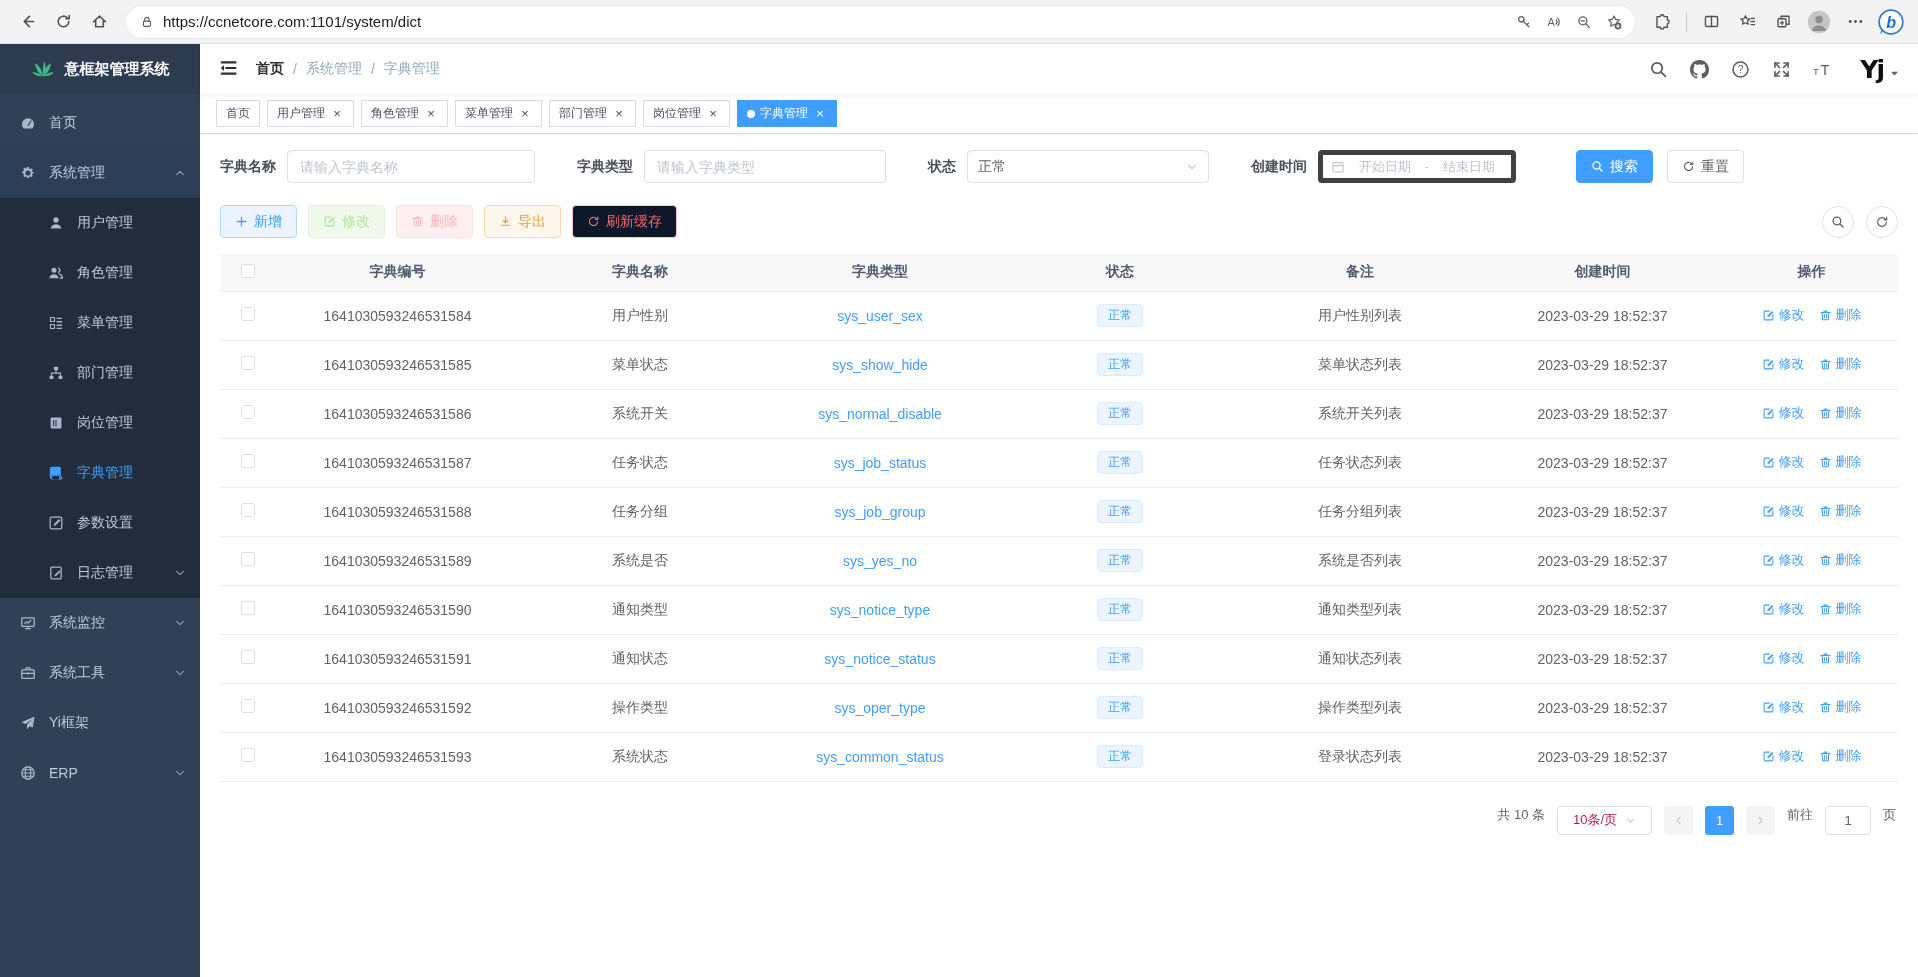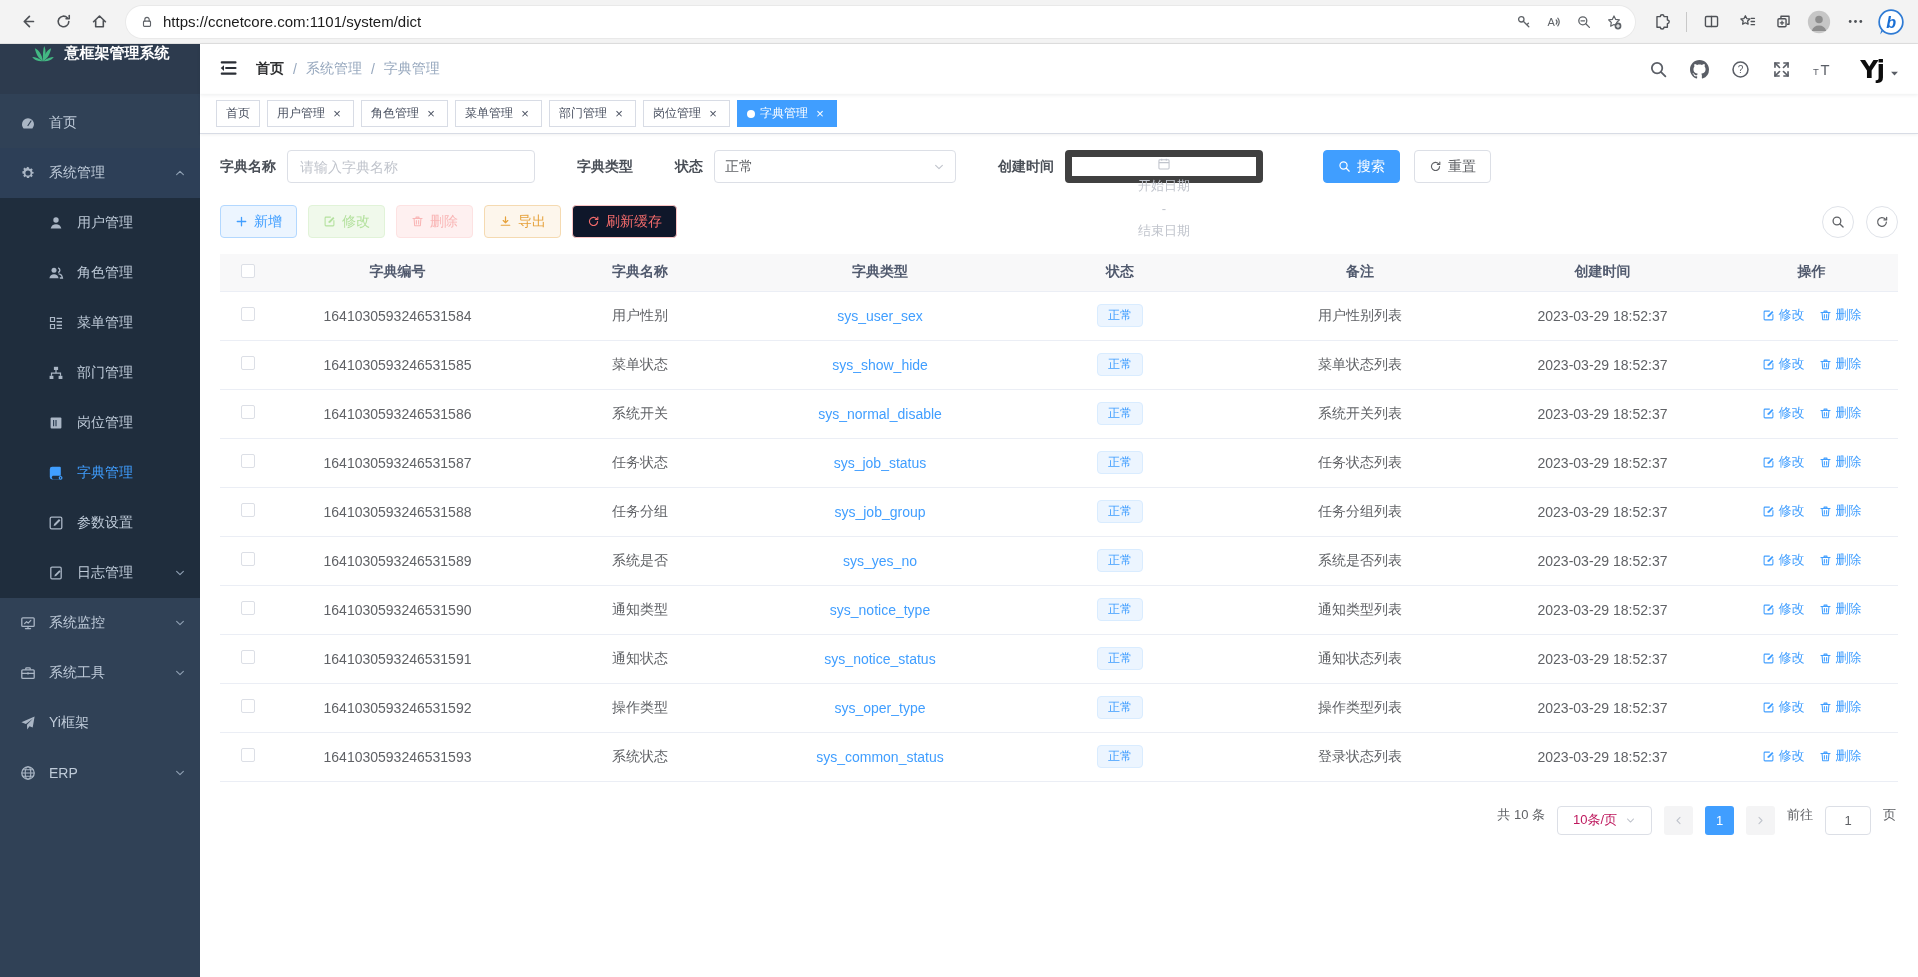--- a/index.html
+++ b/index.html
@@ -17,21 +17,21 @@
   .pill-btn svg { width:16px; height:16px; }
   .chrome-divider { width:1px; height:20px; background:#c8c8c8; margin:0 5px; flex:0 0 auto; }
   .avatar-sm svg { width:24px; height:24px; }
   .bing svg { width:28px; height:28px; }
 
   
   .app { display:flex; height:933px; }
 
   
   .sidebar { width:200px; background:#304156; color:#bfcbd9; display:flex; flex-direction:column; flex:0 0 auto; }
-  .logo { height:50px; background:#2d3b4e; display:flex; justify-content:center; gap:10px; color:#fff; font-weight:bold; font-size:15px; flex:0 0 auto; }
+  .logo { height:50px; background:#2d3b4e; display:flex; align-items:center; justify-content:center; gap:10px; color:#fff; font-weight:bold; font-size:15px; flex:0 0 auto; }
   .logo svg { width:24px; height:20px; }
   .menu { flex:1; overflow:hidden; padding-top:4px; }
   .menu-item { height:50px; display:flex; align-items:center; padding-left:20px; gap:13px; font-size:14px; cursor:pointer; position:relative; color:#bfcbd9; }
   .menu-item .mi { width:16px; height:16px; color:#aab6c5; flex:0 0 auto; }
   .menu-item .mi svg { width:16px; height:16px; }
   .menu-item.level2 { padding-left:48px; background:#1f2d3d; }
   .menu-item.active { color:#409eff; }
   .menu-item.active .mi { color:#409eff; }
   .menu-item.open-parent { background:#2d3f57; }
   .menu-arrow { position:absolute; right:14px; width:12px; height:12px; color:#8fa0b3; }
@@ -66,21 +66,21 @@
 
   
   .filter-row { display:flex; align-items:center; gap:42px; }
   .f-group { display:flex; align-items:center; gap:11px; }
   .f-label { font-size:14px; font-weight:bold; color:#4a4f57; white-space:nowrap; }
   .f-input { height:33px; border:1px solid #dcdfe6; border-radius:4px; padding:0 12px; font-size:14px; color:#606266; font-family:"Liberation Sans",sans-serif; }
   .f-input::placeholder { color:#c0c4cc; }
   .f-select { height:33px; border:1px solid #dcdfe6; border-radius:4px; padding:0 10px; display:flex; align-items:center; font-size:14px; color:#606266; width:242px; justify-content:space-between; cursor:pointer; background:#fff; }
   .f-select .chev { width:12px; height:12px; color:#c0c4cc; }
   .f-select .chev svg { width:12px; height:12px; }
-  .date-range { height:33px; width:198px; border:7px solid #404040; border-radius:4px; display:flex; align-items:center; padding:0 8px; gap:6px; font-size:13px; color:#c0c4cc; background:#fff; cursor:pointer;flex-direction:column; }
+  .date-range { height:33px; width:198px; border:5px solid #404040; border-radius:4px; display:flex; align-items:center; padding:0 8px; gap:6px; font-size:13px; color:#c0c4cc; background:#fff; cursor:pointer; }
   .date-range .cal { width:14px; height:14px; color:#c0c4cc; flex:0 0 auto; }
   .date-range .cal svg { width:14px; height:14px; }
   .date-range .dtxt { flex:1; text-align:center; white-space:nowrap; }
   .btn { height:33px; border-radius:4px; display:inline-flex; align-items:center; justify-content:center; gap:6px; font-size:14px; padding:0 14px; cursor:pointer; border:1px solid transparent; white-space:nowrap; font-family:"Liberation Sans",sans-serif; }
   .btn svg { width:13px; height:13px; }
   .btn-search { background:#409eff; border-color:#409eff; color:#fff; }
   .btn-reset { background:#fff; border-color:#dcdfe6; color:#606266; }
   .filter-actions { display:flex; gap:14px; margin-left:18px; }
 
   
@@ -480,20 +480,21 @@
 
     <div class="content">
 
       <div class="filter-row">
         <div class="f-group">
           <span class="f-label">字典名称</span>
           <input class="f-input" style="width: 248px;" placeholder="请输入字典名称">
         </div>
         <div class="f-group">
           <span class="f-label">字典类型</span>
+          <input class="f-input" style="width: 242px;" placeholder="请输入字典类型">
         </div>
         <div class="f-group">
           <span class="f-label">状态</span>
           <div class="f-select">
             <span>正常</span>
             <span class="chev">
                 <svg viewBox="0 0 16 16" xmlns="http://www.w3.org/2000/svg">
                   <path d="m3.5 5.8 4.5 4.4 4.5-4.4" fill="none" stroke="currentColor" stroke-linecap="round" stroke-linejoin="round" stroke-width="1.5"></path>
                 </svg>
               </span>

